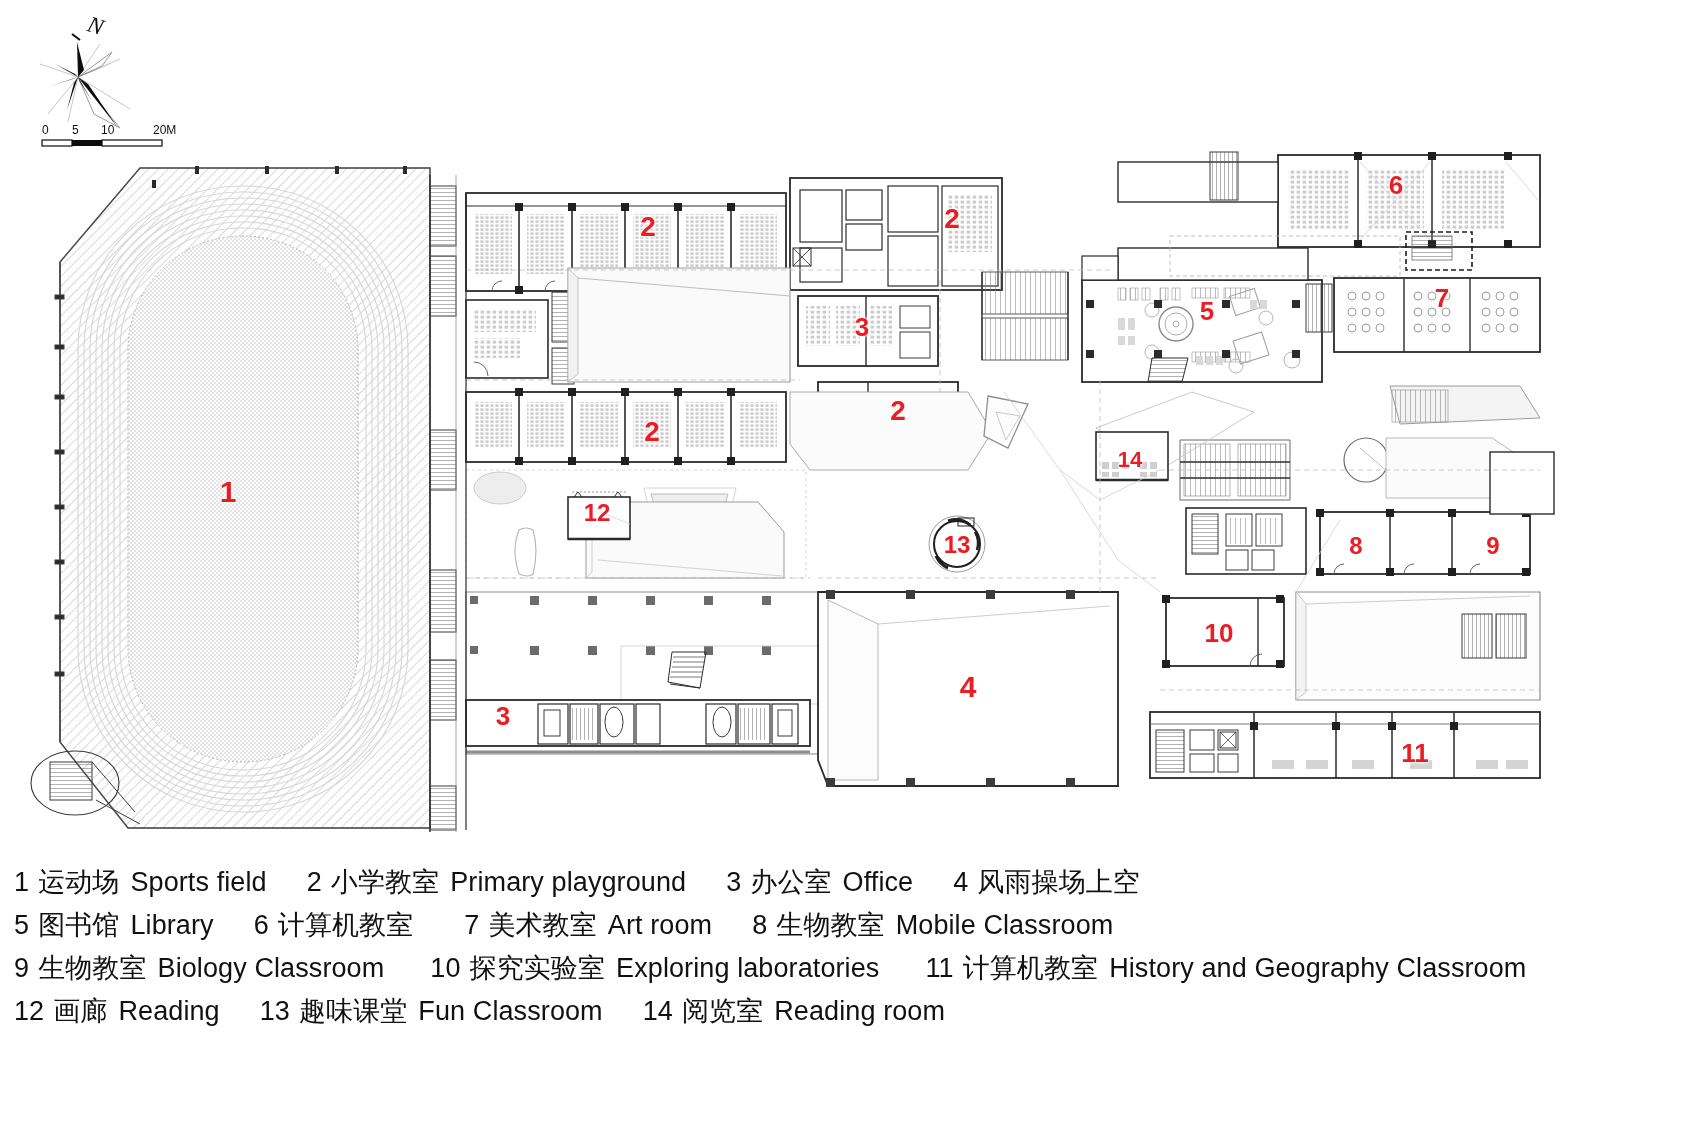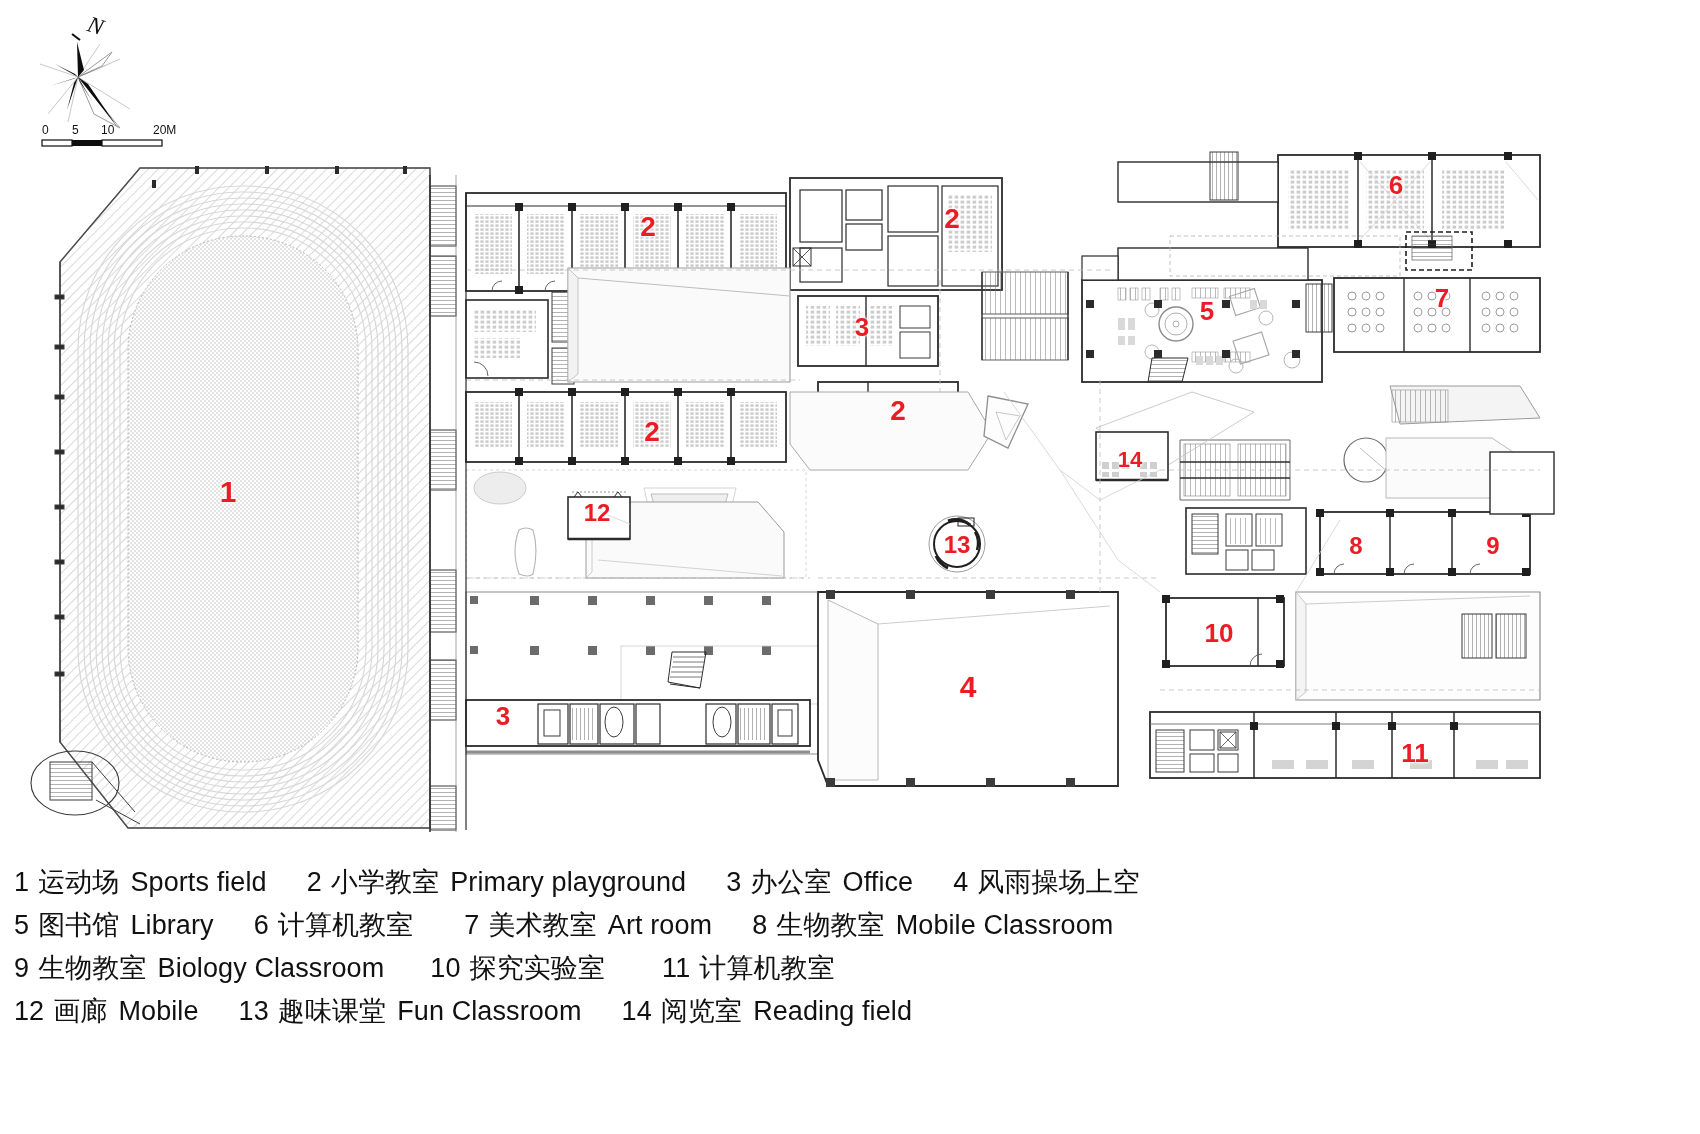--- a/index.html
+++ b/index.html
@@ -813,41 +813,43 @@
       <div class="legend-row">
         <div class="legend-item">
           <span class="legend-num">9</span>
           <span class="legend-cn">生物教室</span>
           <span class="legend-en">Biology Classroom</span>
         </div>
         <div class="lg-gap-2"></div>
         <div class="legend-item">
           <span class="legend-num">10</span>
           <span class="legend-cn">探究实验室</span>
+          <span class="legend-en">Exploring laboratories</span>
         </div>
         <div class="lg-gap-2"></div>
         <div class="legend-item">
           <span class="legend-num">11</span>
           <span class="legend-cn">计算机教室</span>
+          <span class="legend-en">History and Geography Classroom</span>
         </div>
       </div>
       <div class="legend-row">
         <div class="legend-item">
           <span class="legend-num">12</span>
           <span class="legend-cn">画廊</span>
-          <span class="legend-en">Mobile</span>
+          <span class="legend-en">Reading</span>
         </div>
         <div class="lg-gap-1"></div>
         <div class="legend-item">
           <span class="legend-num">13</span>
           <span class="legend-cn">趣味课堂</span>
           <span class="legend-en">Fun Classroom</span>
         </div>
         <div class="lg-gap-1"></div>
         <div class="legend-item">
           <span class="legend-num">14</span>
           <span class="legend-cn">阅览室</span>
-          <span class="legend-en">Reading field</span>
+          <span class="legend-en">Reading room</span>
         </div>
       </div>
     </div>
 
 </div>
 
 </body></html>

